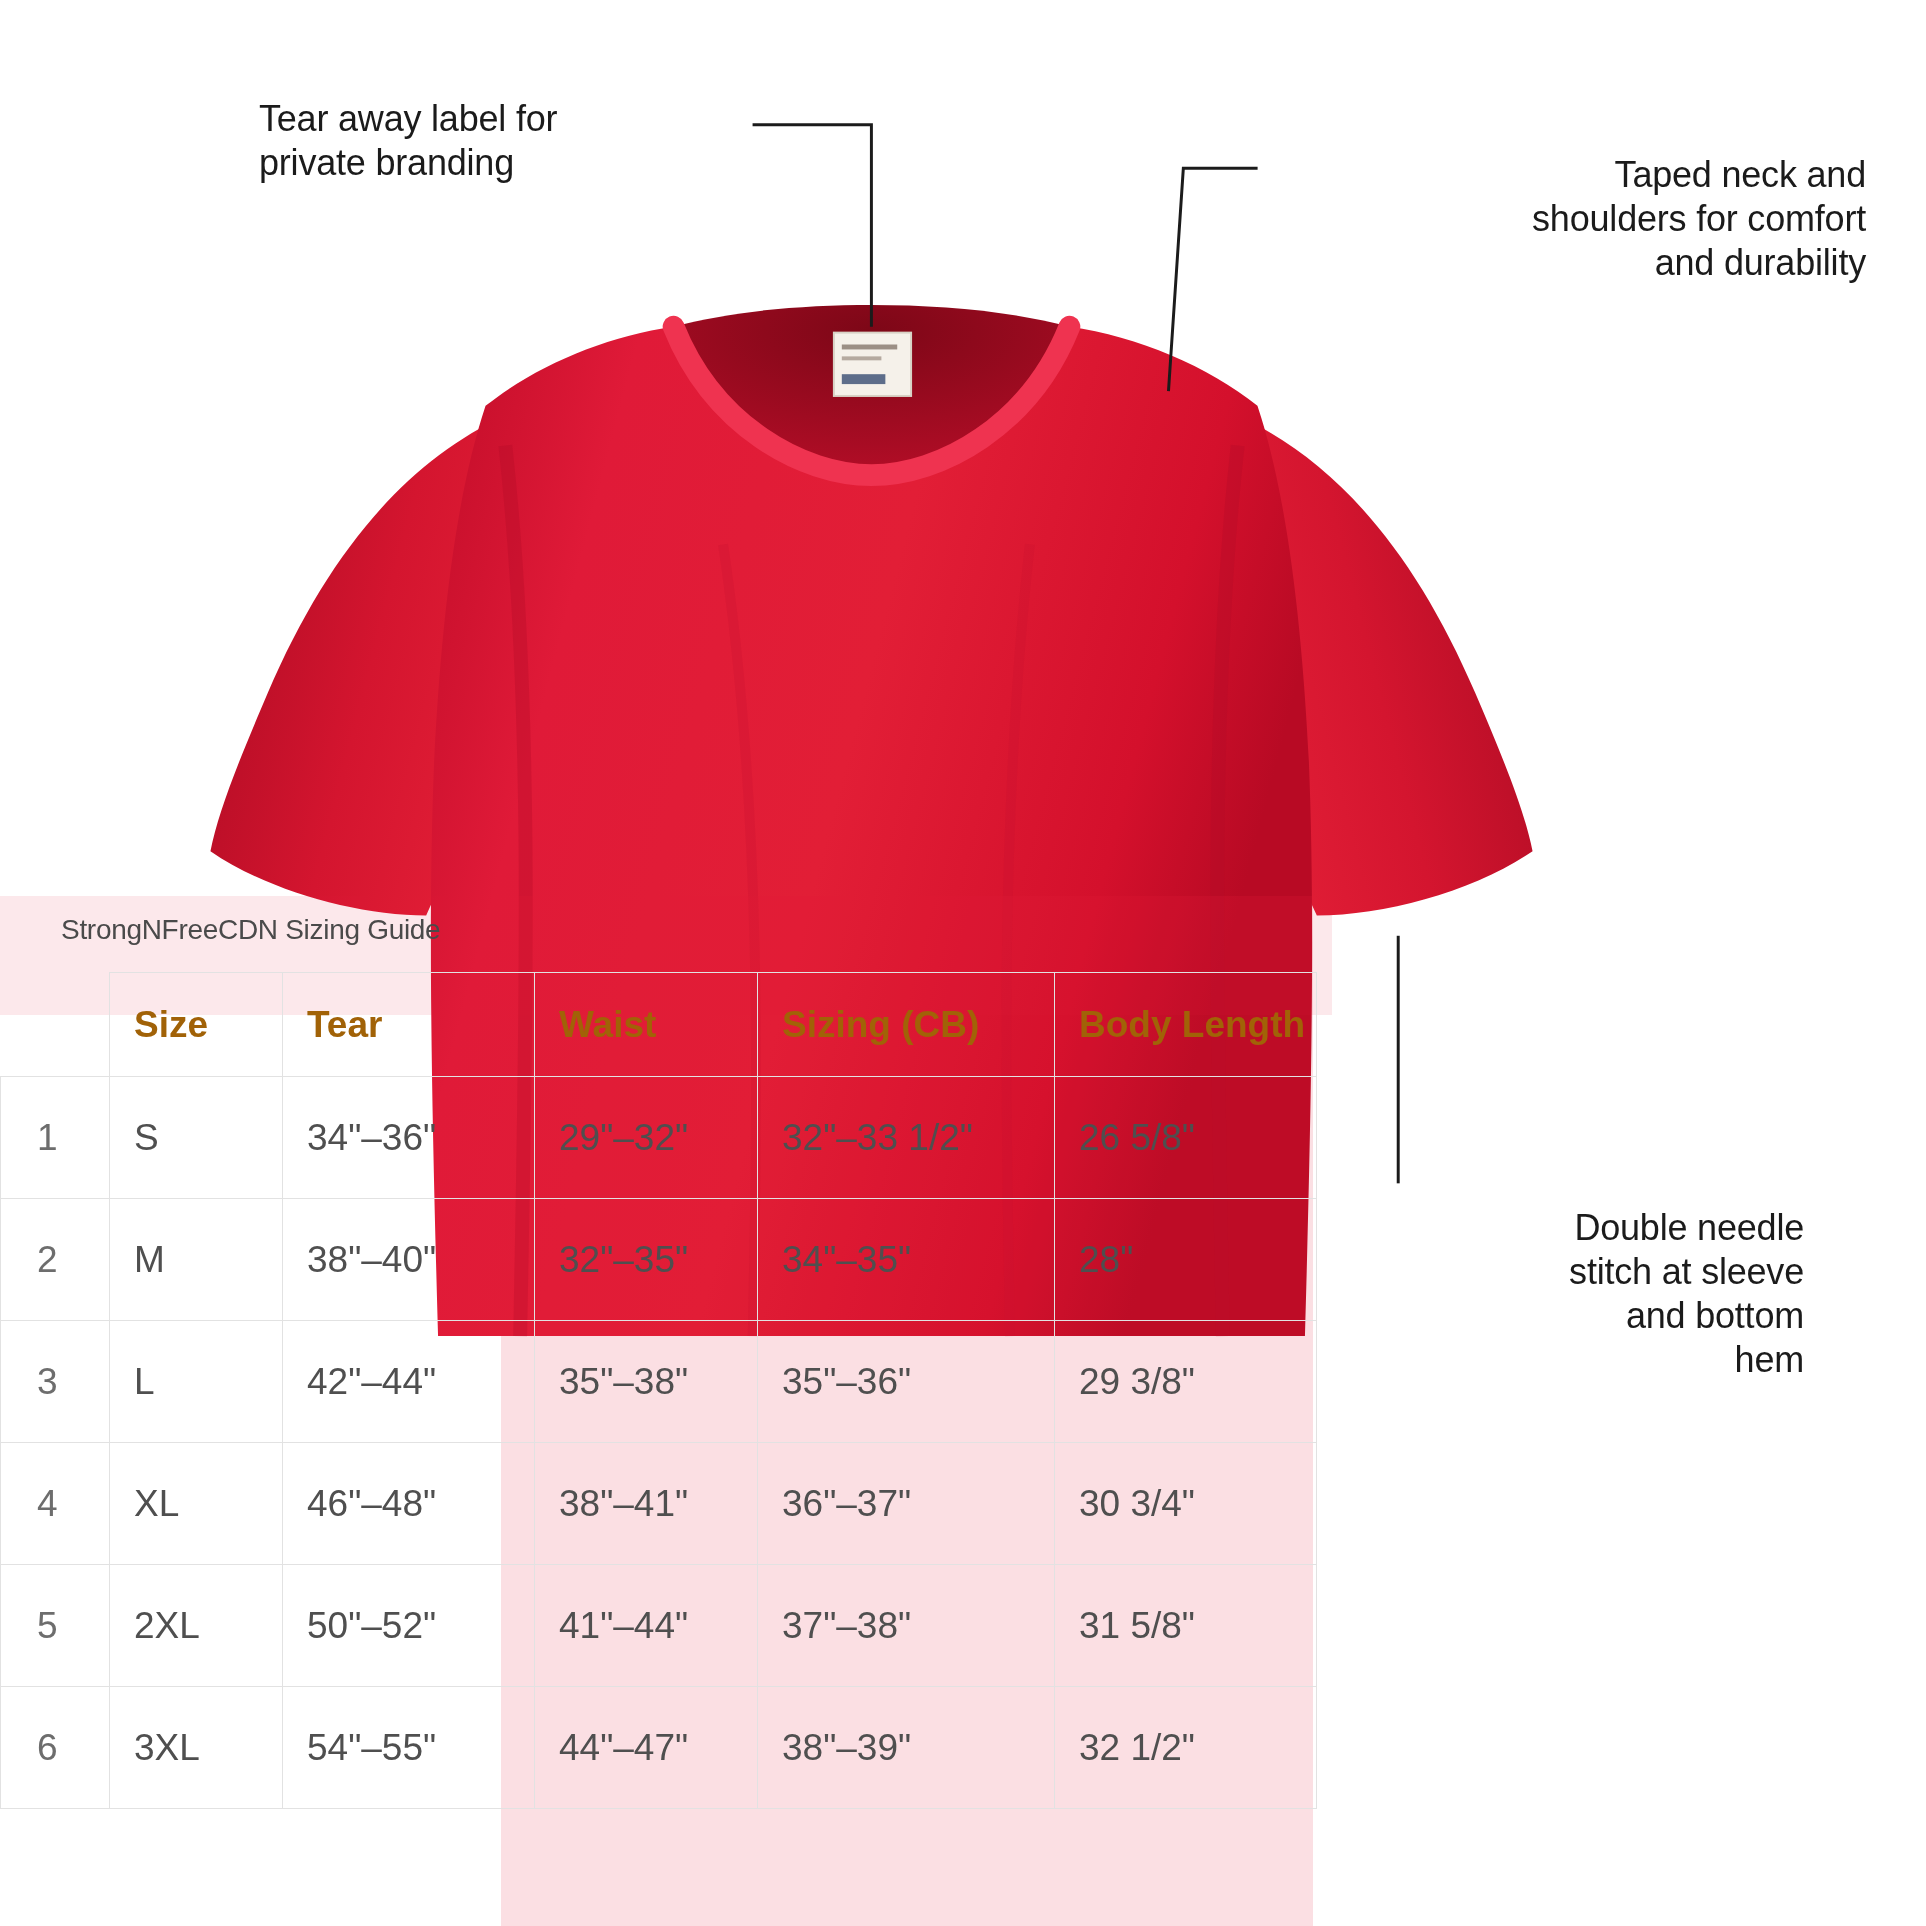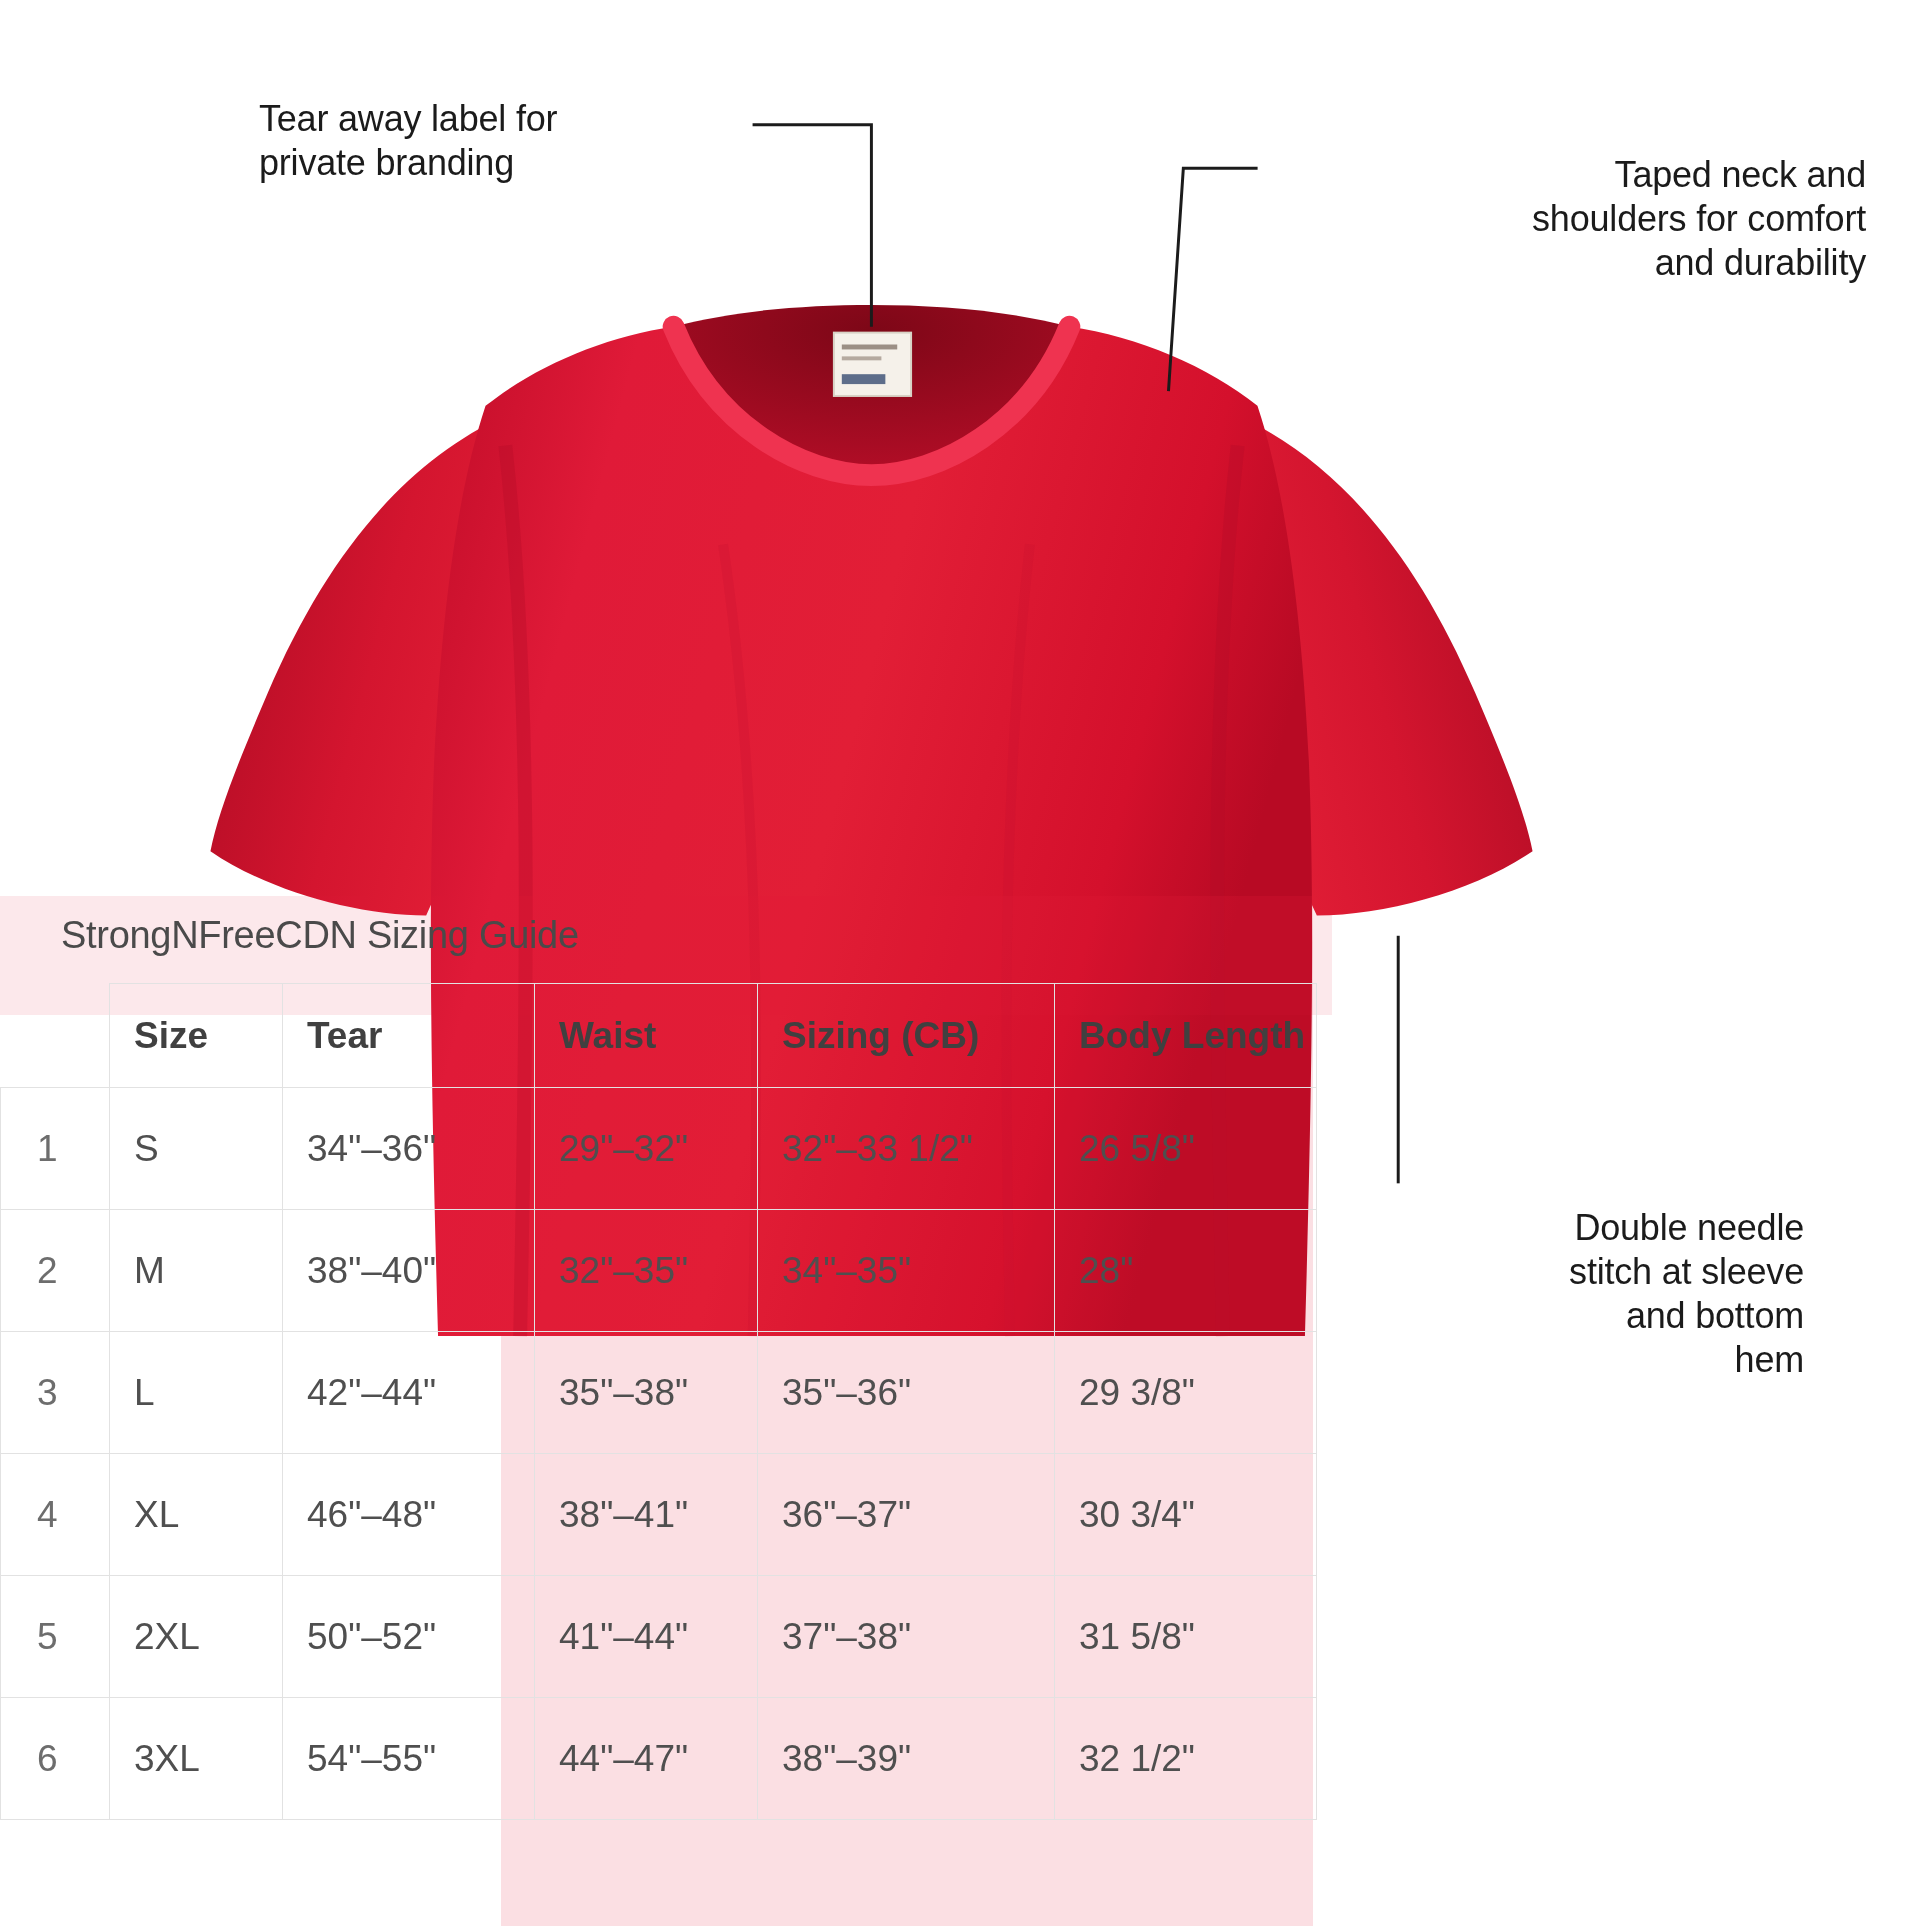--- a/index.html
+++ b/index.html
@@ -61,21 +61,21 @@
 
   
   #sizing-guide {
     position: absolute;
     left: 0px;
     top: 896px;
     width: 1332px;
   }
   #sizing-title {
     font-family: "Liberation Sans", sans-serif;
-    font-size: 38px;
+    font-size: 28px;
     color: #4a4a4a;
     padding: 18px 0 26px 61px;
     letter-spacing: -0.3px;
   }
   table.sizing-table {
     border-collapse: collapse;
     width: 1317px;
     table-layout: fixed;
   }
   table.sizing-table col.c-idx { width: 109px; }
@@ -91,21 +91,21 @@
     text-align: left;
     font-size: 37px;
     color: #4f4f4f;
     padding: 0 0 0 24px;
     height: 121px;
     font-weight: normal;
     vertical-align: middle;
   }
   table.sizing-table th {
     font-weight: bold;
-    color: #404040;
+    color: #a16207;
     height: 103px;
     font-size: 37px;
   }
   table.sizing-table td.idx,
   table.sizing-table th.idx {
     color: #6d6d6d;
     padding-left: 36px;
   }
   table.sizing-table tr.header-row th.idx {
     border-left: none;

